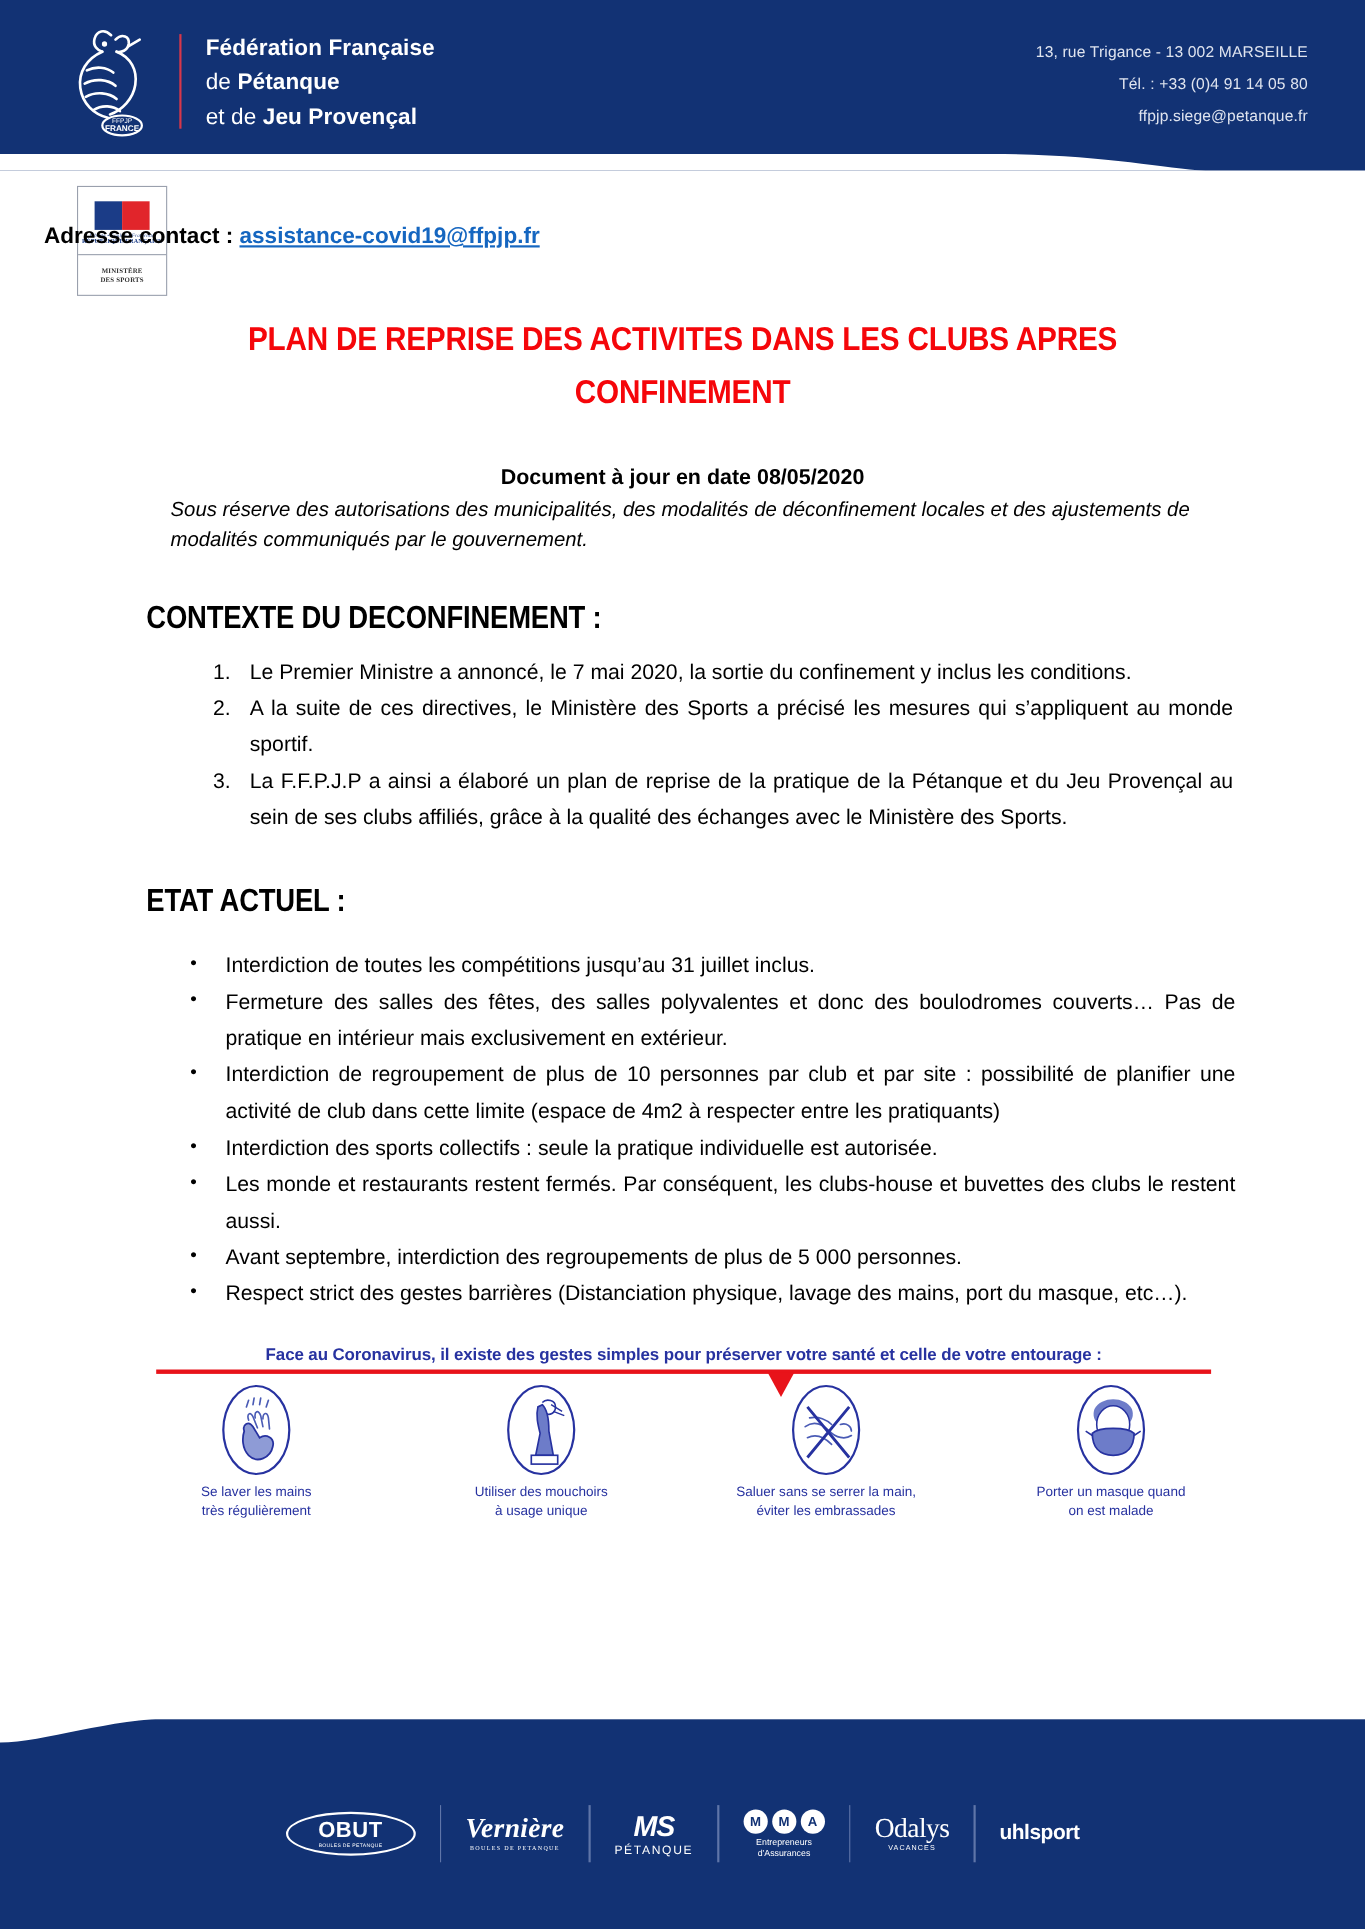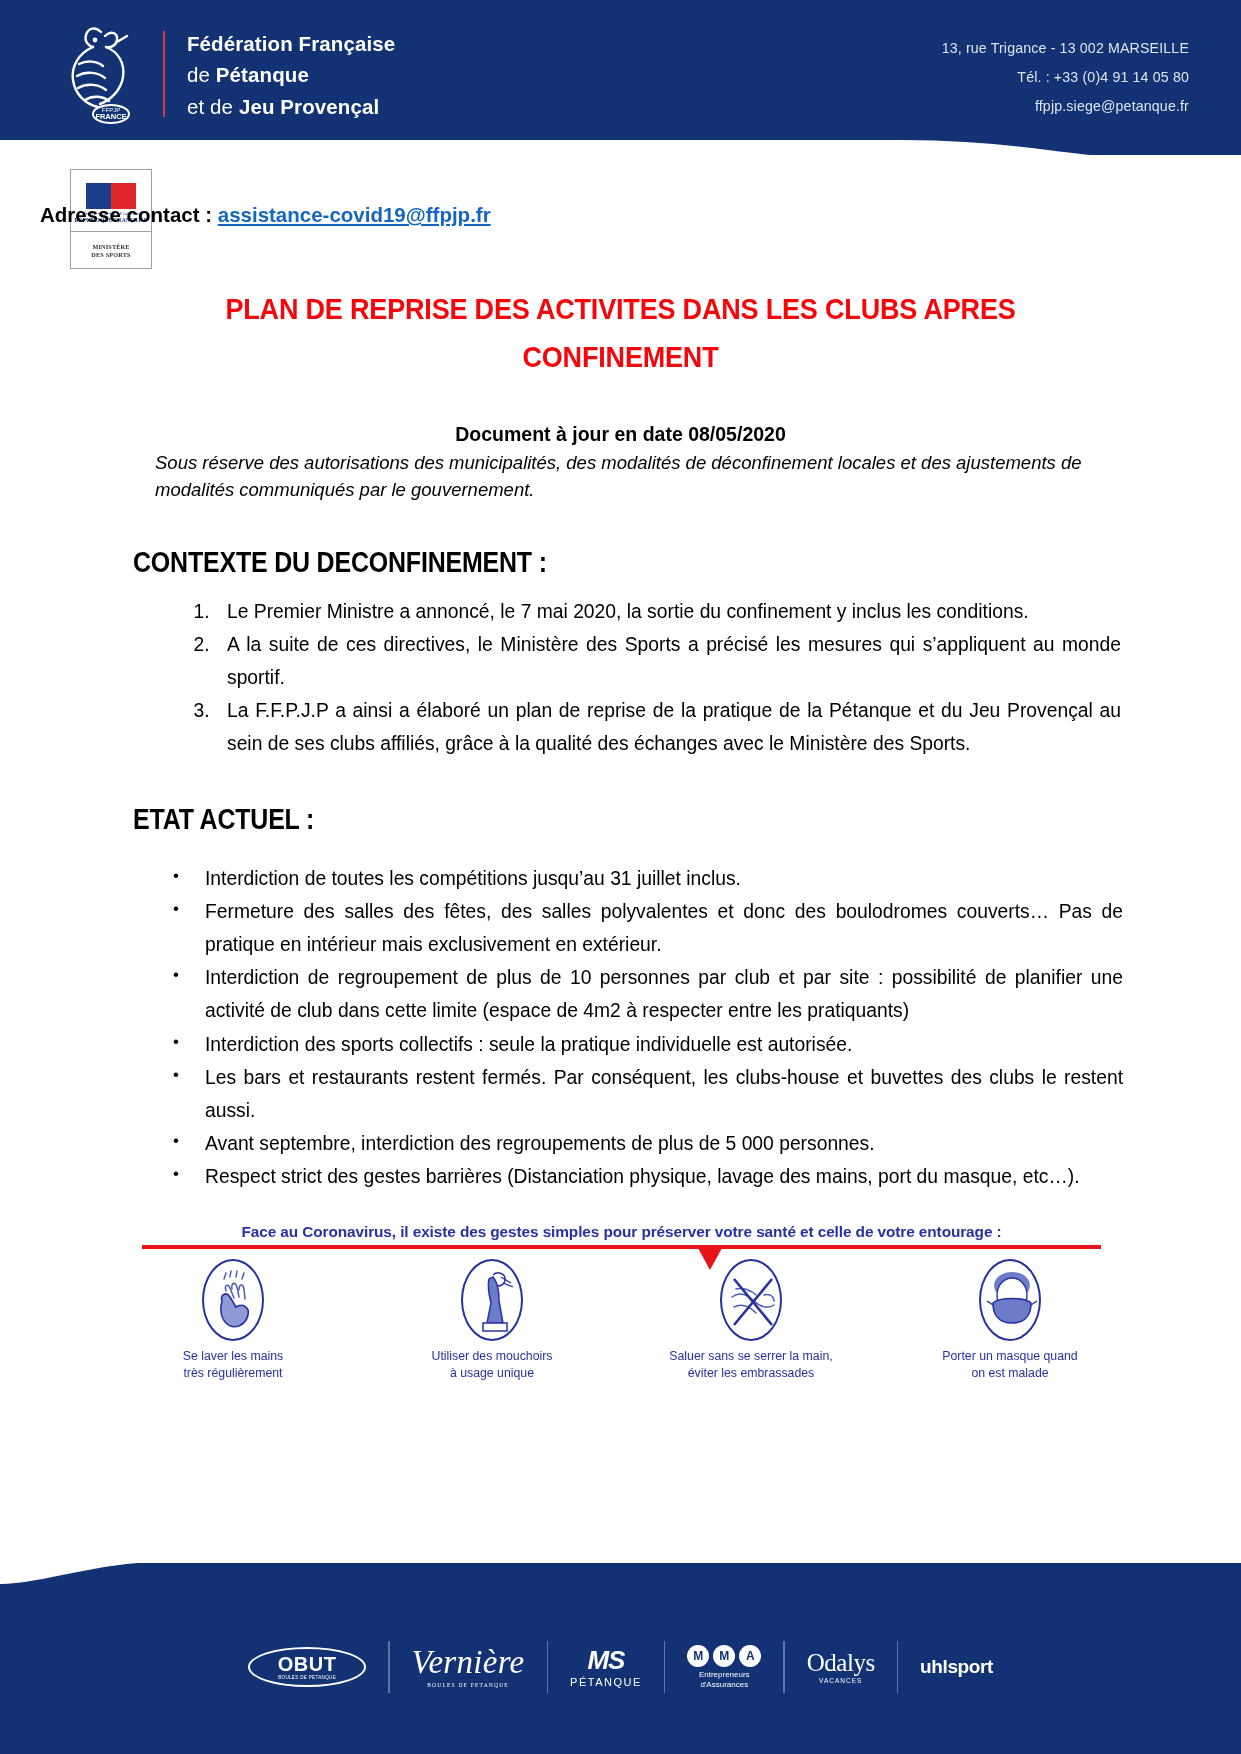--- a/index.html
+++ b/index.html
@@ -324,21 +324,21 @@
   .logo-obut .ob-main {
     font-size: 20px; font-weight: bold; letter-spacing: 0.5px;
     line-height: 1;
   }
   .logo-obut .ob-sub { font-size: 4.6px; letter-spacing: 0.3px; margin-top: 1px;}
   .logo-verniere {
     text-align: center;
     font-family: "Liberation Serif", serif;
   }
   .logo-verniere .vn-main {
-    font-size: 33px; font-style: italic; font-weight: normal;
+    font-size: 25px; font-style: italic; font-weight: bold;
     letter-spacing: 0.3px; line-height: 1;
   }
   .logo-verniere .vn-sub { font-size: 5.5px; letter-spacing: 1.2px; margin-top: 3px; }
   .logo-ms { text-align: center; }
   .logo-ms .ms-main {
     font-size: 26px; font-weight: bold; letter-spacing: -1px; line-height: 1;
     font-style: italic;
   }
   .logo-ms .ms-sub { font-size: 11px; letter-spacing: 1.5px; margin-top: 3px; }
   .logo-mma { text-align: center; }
@@ -437,21 +437,21 @@
     <li>A la suite de ces directives, le Ministère des Sports a précisé les mesures qui s’appliquent au monde sportif.</li>
     <li>La F.F.P.J.P a ainsi a élaboré un plan de reprise de la pratique de la Pétanque et du Jeu Provençal au sein de ses clubs affiliés, grâce à la qualité des échanges avec le Ministère des Sports.</li>
   </ol>
 
   <h2 class="section">ETAT ACTUEL :</h2>
   <ul class="bullets">
     <li>Interdiction de toutes les compétitions jusqu’au 31 juillet inclus.</li>
     <li>Fermeture des salles des fêtes, des salles polyvalentes et donc des boulodromes couverts… Pas de pratique en intérieur mais exclusivement en extérieur.</li>
     <li>Interdiction de regroupement de plus de 10 personnes par club et par site : possibilité de planifier une activité de club dans cette limite (espace de 4m2 à respecter entre les pratiquants)</li>
     <li>Interdiction des sports collectifs : seule la pratique individuelle est autorisée.</li>
-    <li>Les bars et restaurants restent fermés. Par conséquent, les clubs-house et buvettes des clubs le restent aussi.</li>
+    <li>Les monde et restaurants restent fermés. Par conséquent, les clubs-house et buvettes des clubs le restent aussi.</li>
     <li>Avant septembre, interdiction des regroupements de plus de 5 000 personnes.</li>
     <li>Respect strict des gestes barrières (Distanciation physique, lavage des mains, port du masque, etc…).</li>
   </ul>
 
   <div class="poster">
     <div class="poster-title">Face au Coronavirus, il existe des gestes simples pour préserver votre santé et celle de votre entourage :</div>
     <div class="poster-rule">
       <div class="poster-flag"></div>
     </div>
     <div class="poster-icons">

